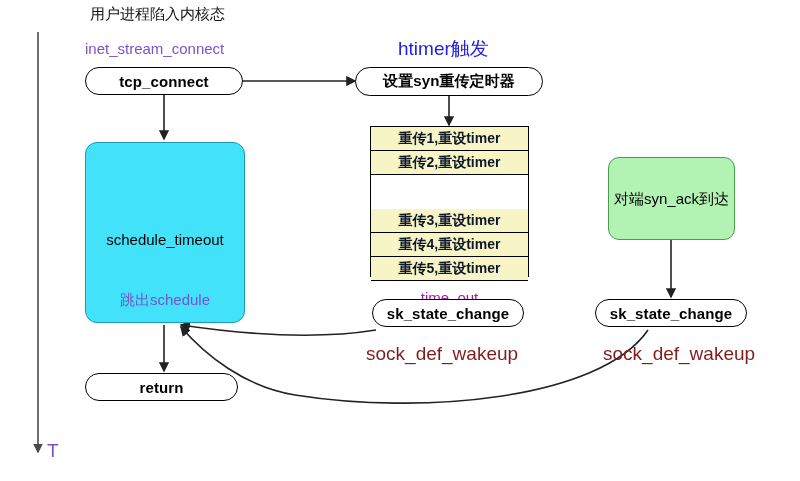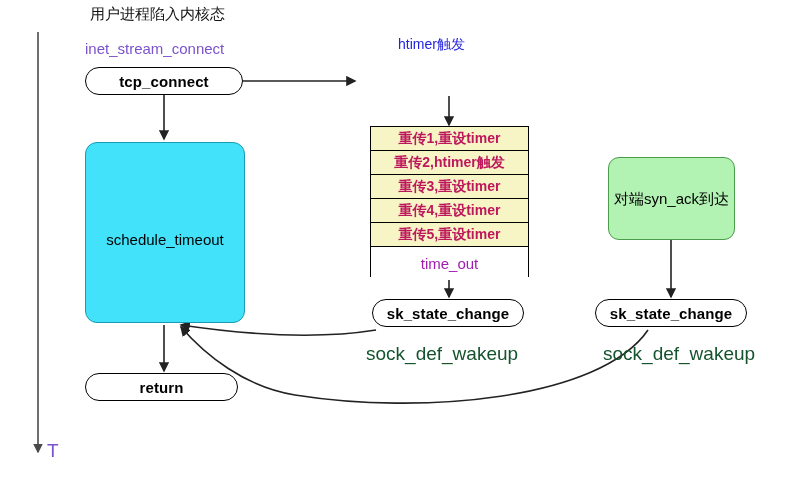--- a/index.html
+++ b/index.html
@@ -78,45 +78,45 @@
     background: #ffffff;
   }
   .rtx-row {
     box-sizing: border-box;
     border-bottom: 1.2px solid #000000;
     display: flex;
     align-items: center;
     justify-content: center;
     font-size: 14px;
     font-weight: bold;
-    color: #be185d;
+    color: #0f172a;
   }
   .rtx-row.last {
     border-bottom: none;
     font-weight: normal;
   }
   
   .label {
     position: absolute;
     white-space: nowrap;
   }
   .label-plain {
     color: #111111;
     font-size: 15px;
   }
   .label-purple {
     color: #7a52cc;
     font-size: 15px;
   }
   .label-blue-big {
     color: #2222dd;
-    font-size: 14px;
+    font-size: 19px;
   }
   .label-blue-wake {
-    color: #14532d;
+    color: #7f1d1d;
     font-size: 19px;
   }
   .axis-t {
     color: #7a52cc;
     font-size: 19px;
   }
 </style>
 </head>
 <body>
 
@@ -161,29 +161,33 @@
 
   <div class="label label-blue-wake" style="left:603px; top:343px;">sock_def_wakeup</div>
 
 
   <div class="label axis-t" style="left:47px; top:440px;">T</div>
 
   <div class="node pill" style="left:85px; top:67px; width:158px; height:28px;">
     <span>tcp_connect</span>
   </div>
 
+  <div class="node pill pill-cn" style="left:355px; top:67px; width:188px; height:29px;">
+    <span>设置syn重传定时器</span>
+  </div>
 
   <div class="node block-cyan" style="left:85px; top:142px; width:160px; height:181px; background:#41e2fa;">
     <span class="main-label">schedule_timeout</span>
+    <span class="sub-label label-purple">跳出schedule</span>
   </div>
 
   <div class="rtx-table" style="left:370px; top:126px; width:159px; height:151px;">
     <div class="rtx-row" style="height:24px; background:#f7f4c6;">重传1,重设timer</div>
-    <div class="rtx-row" style="height:24px; background:#f7f4c6;">重传2,htimer触发</div>
-    <div class="rtx-row" style="height:24px; background:#f7f4c6;">重传3,重设timer</div>
+    <div class="rtx-row" style="height:24px; background:#f7f4c6;">重传2,重设timer</div>
+    <div class="rtx-row" style="height:24px; background:#f7f4c6;margin-top:34px;">重传3,重设timer</div>
     <div class="rtx-row" style="height:24px; background:#f7f4c6;">重传4,重设timer</div>
     <div class="rtx-row" style="height:24px; background:#f7f4c6;">重传5,重设timer</div>
     <div class="rtx-row last label-purple" style="height:33px; background:#ffffff; color:#a21caf;">time_out</div>
   </div>
 
   <div class="node block-green" style="left:608px; top:157px; width:127px; height:83px; background:#b2f2b2;">
     <span>对端</span>
     <span>syn_ack</span>
     <span>到达</span>
   </div>

